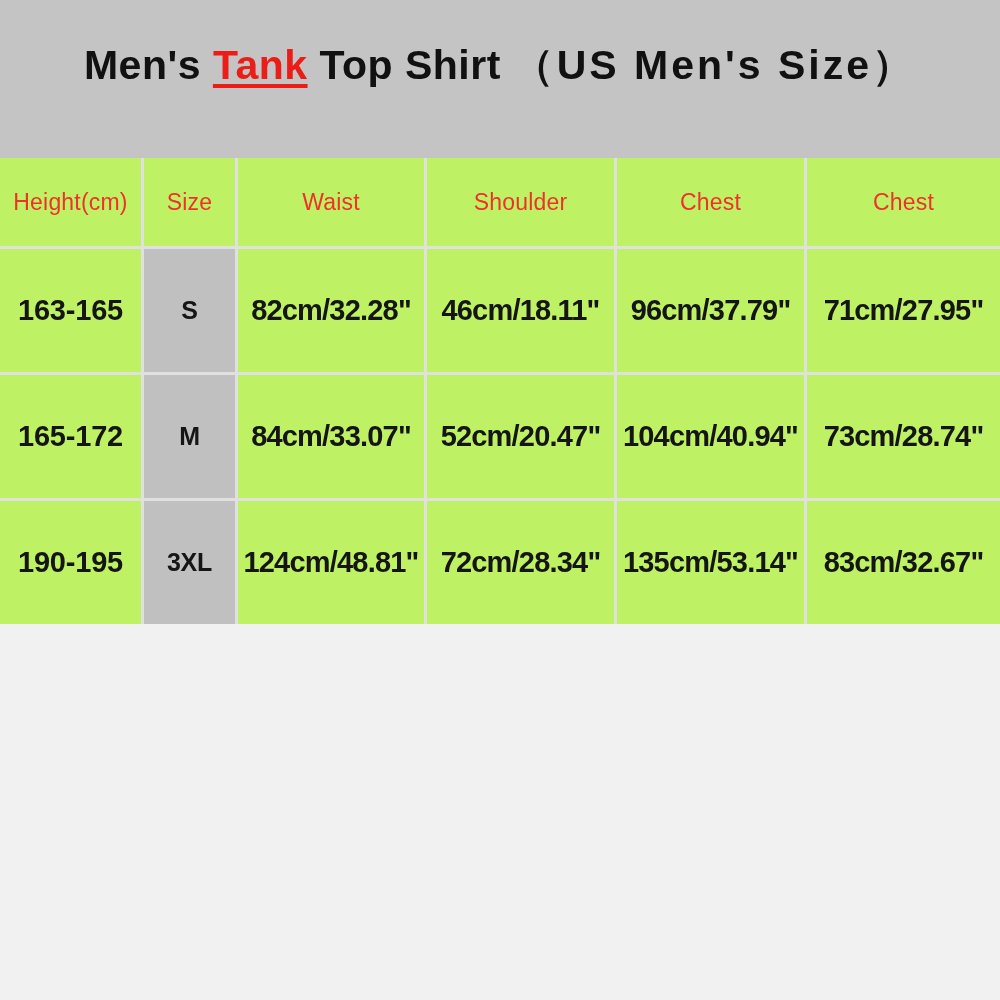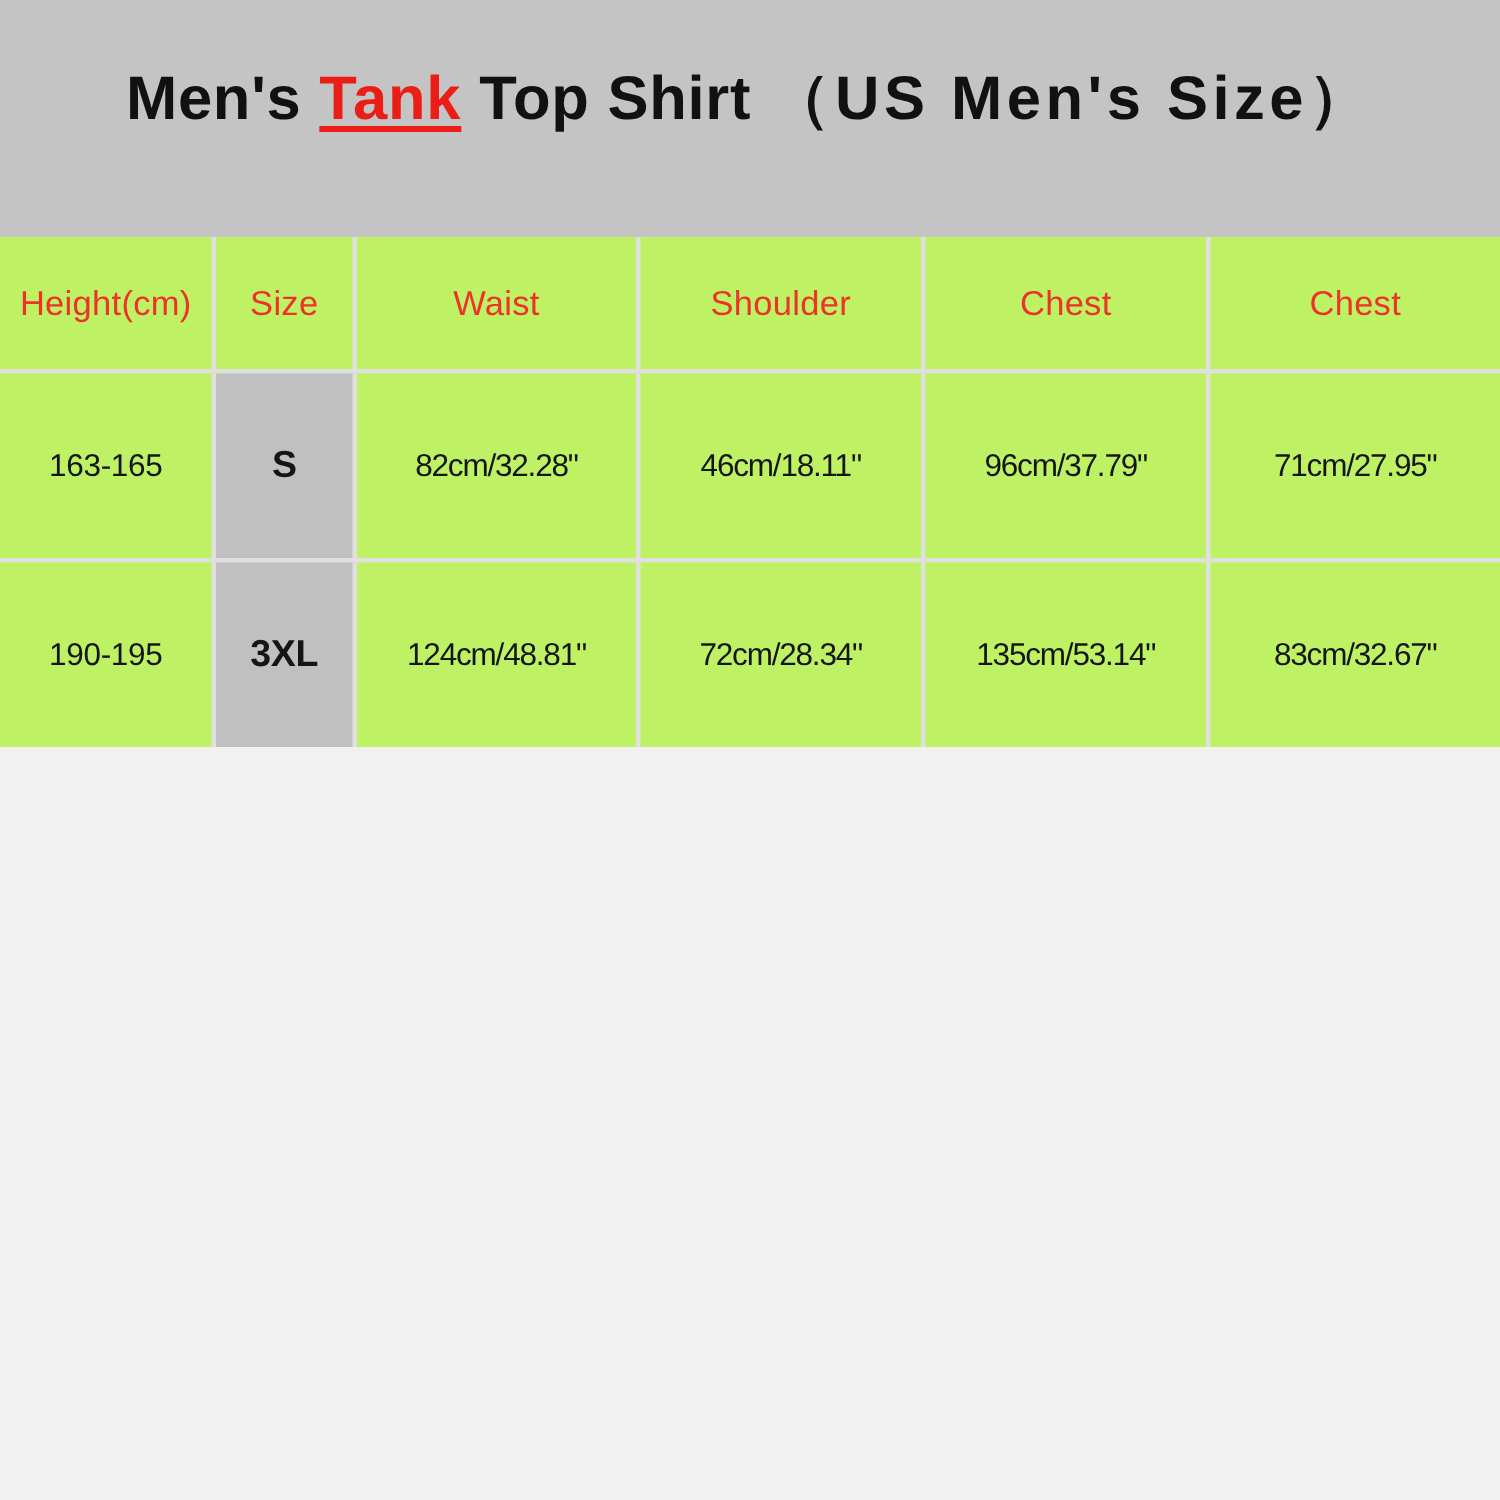--- a/index.html
+++ b/index.html
@@ -80,22 +80,22 @@
     height: 88px;
     font-size: 23px;
     font-weight: normal;
     color: #ee3229;
     font-family: "Liberation Sans Narrow", "Liberation Sans", sans-serif;
     letter-spacing: 0.2px;
   }
 
   tbody td {
     height: 123px;
-    font-size: 21px;
-    font-weight: normal;
+    font-size: 29px;
+    font-weight: bold;
     color: #151515;
     font-family: "Liberation Sans Narrow", "Liberation Sans", sans-serif;
     letter-spacing: -0.2px;
   }
   tbody tr:last-child td { border-bottom: none; }
 
   tbody td.size-cell {
     background: #c0c0c0;
     font-size: 25px;
     font-weight: bold;
@@ -137,20 +137,28 @@
     <tbody>
       <tr>
         <td class="height-cell">163-165</td>
         <td class="size-cell">S</td>
         <td class="meas-cell">82cm/32.28"</td>
         <td class="meas-cell">46cm/18.11"</td>
         <td class="meas-cell">96cm/37.79"</td>
         <td class="meas-cell">71cm/27.95"</td>
       </tr>
       <tr>
+        <td class="height-cell">165-172</td>
+        <td class="size-cell">M</td>
+        <td class="meas-cell">84cm/33.07"</td>
+        <td class="meas-cell">52cm/20.47"</td>
+        <td class="meas-cell">104cm/40.94"</td>
+        <td class="meas-cell">73cm/28.74"</td>
+      </tr>
+      <tr>
         <td class="height-cell">190-195</td>
         <td class="size-cell">3XL</td>
         <td class="meas-cell">124cm/48.81"</td>
         <td class="meas-cell">72cm/28.34"</td>
         <td class="meas-cell">135cm/53.14"</td>
         <td class="meas-cell">83cm/32.67"</td>
       </tr>
     </tbody>
   </table>
 

